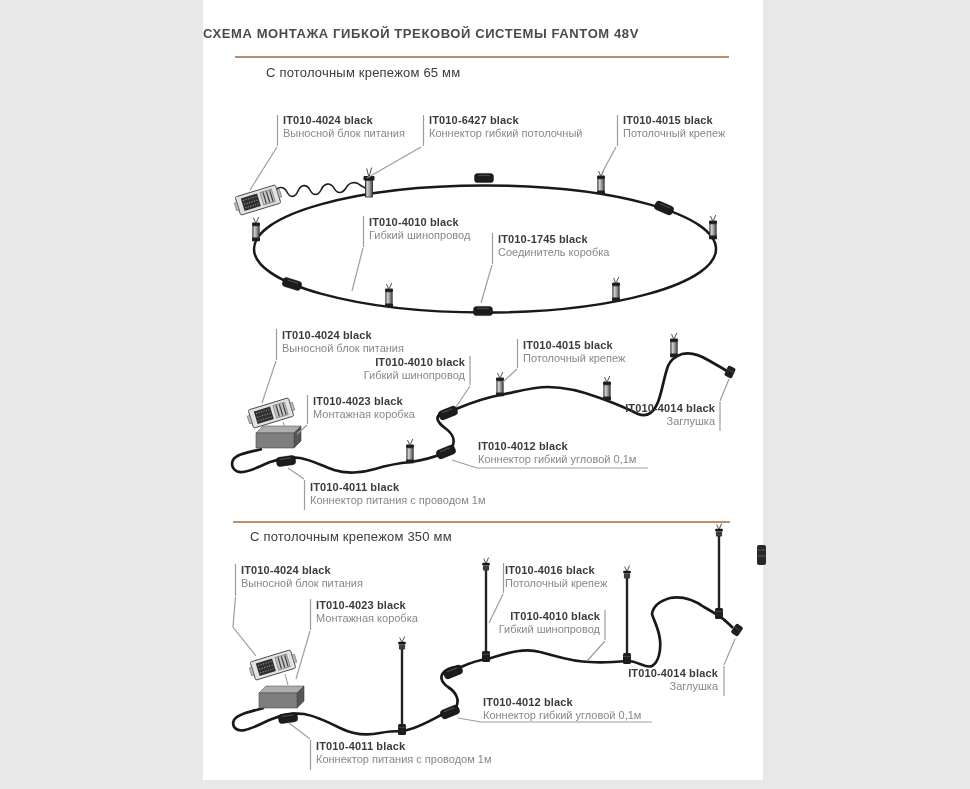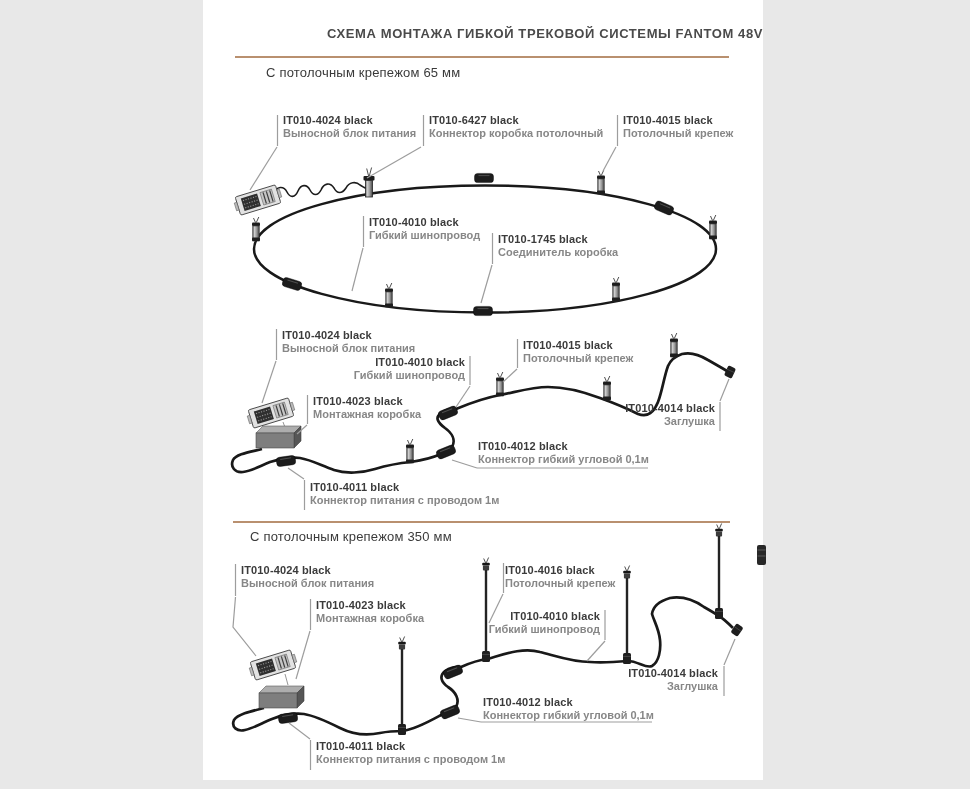--- a/index.html
+++ b/index.html
@@ -3,36 +3,36 @@
 <meta charset="utf-8">
 <style>
   html,body{margin:0;padding:0;}
   body{
     width:970px;height:789px;position:relative;overflow:hidden;
     background:#e8e8e8;
     font-family:"Liberation Sans","DejaVu Sans",sans-serif;
   }
   .page{position:absolute;left:203px;top:0;width:560px;height:780px;background:#ffffff;}
   .title{
-    position:absolute;left:203px;top:26px;width:560px;text-align:right;
+    position:absolute;left:203px;top:26px;width:560px;text-align:left;
     font-size:13px;font-weight:600;letter-spacing:.6px;color:#4a4a4a;
   }
   .divider{position:absolute;height:2px;background:#b9906f;}
   .divider.one{left:235px;top:56px;width:494px;}
   .divider.two{left:233px;top:521px;width:497px;}
   .heading{
     position:absolute;font-size:13px;font-weight:500;color:#3a3a3a;letter-spacing:.2px;margin-left:32px;
   }
   .heading.one{left:234px;top:65px;}
   .heading.two{left:218px;top:529px;}
   svg.art{position:absolute;left:0;top:0;}
   .labels-layer{position:absolute;left:0;top:0;width:970px;height:789px;}
   .label{position:absolute;font-size:11px;line-height:13px;white-space:nowrap;}
   .label .part{display:block;color:#3b3b3b;font-weight:600;letter-spacing:.15px;}
-  .label .desc{display:block;color:#878787;font-weight:700;}
+  .label .desc{display:block;color:#878787;font-weight:400;}
   .label.right{transform:translateX(-100%);text-align:right;}
 </style>
 </head>
 <body>
 
 <div class="page"></div>
 <div class="title">СХЕМА МОНТАЖА ГИБКОЙ ТРЕКОВОЙ СИСТЕМЫ FANTOM 48V</div>
 <div class="divider one" style="background: rgb(185, 144, 111);"></div>
 <div class="heading one">С потолочным крепежом 65 мм</div>
 <div class="divider two" style="background: rgb(185, 144, 111);"></div>
@@ -230,21 +230,21 @@
   </g>
 </svg>
 
 <div class="labels-layer">
     <div class="label" style="left: 283px; top: 114px;">
       <span class="part">IT010-4024 black</span>
       <span class="desc">Выносной блок питания</span>
     </div>
     <div class="label" style="left: 429px; top: 114px;">
       <span class="part">IT010-6427 black</span>
-      <span class="desc">Коннектор коробка потолочный</span>
+      <span class="desc">Коннектор гибкий потолочный</span>
     </div>
     <div class="label" style="left: 623px; top: 114px;">
       <span class="part">IT010-4015 black</span>
       <span class="desc">Потолочный крепеж</span>
     </div>
     <div class="label" style="left: 369px; top: 216px;">
       <span class="part">IT010-4010 black</span>
       <span class="desc">Гибкий шинопровод</span>
     </div>
     <div class="label" style="left: 498px; top: 233px;">

